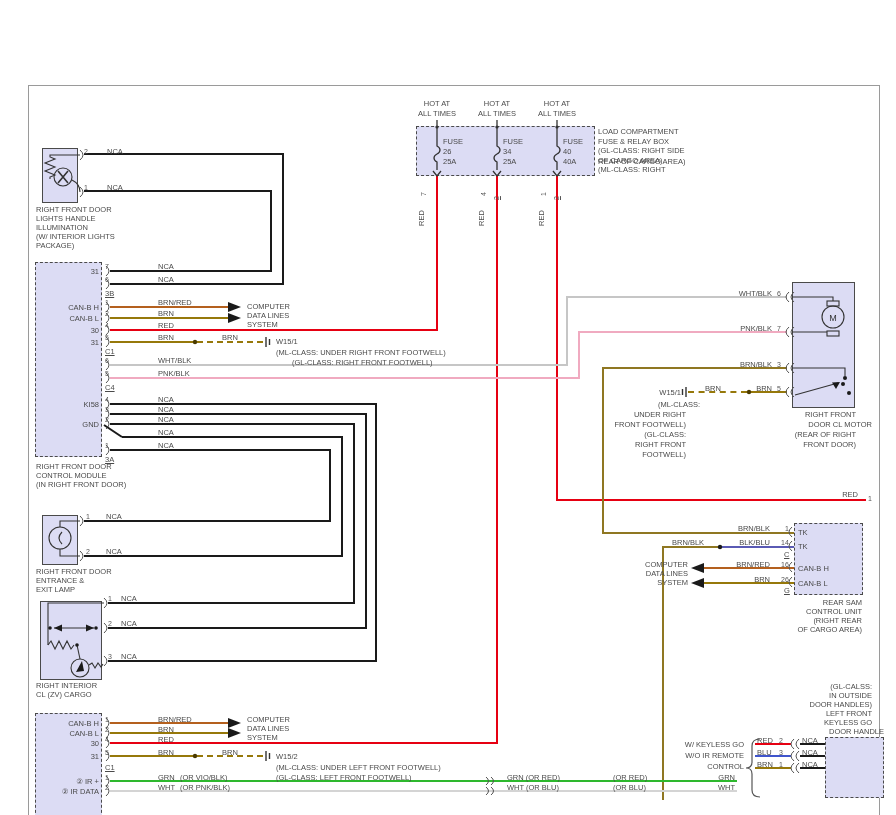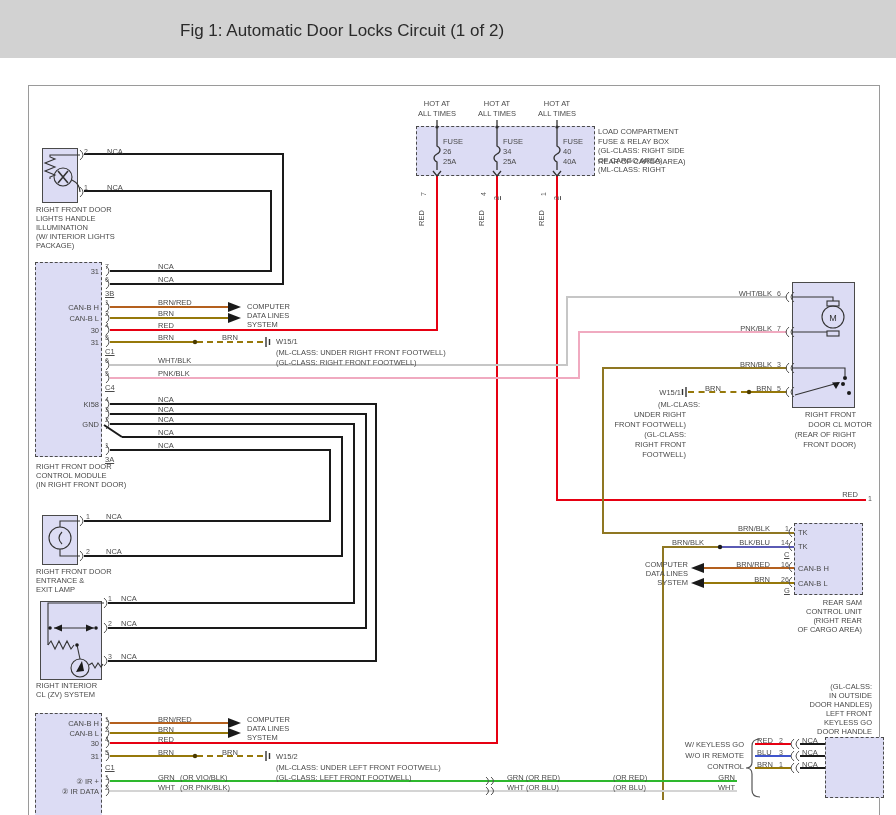--- a/index.html
+++ b/index.html
@@ -24,23 +24,20 @@
   .cbb{background:#8f7722;} .cbbl{background:#5a5ab4;} .cgrn{background:#2eb82e;}
   .cwht{background:#d4d4d4;} .cblu{background:#4055cc;}
   .dash-brn{height:0;border-top:2px dashed #96780a;background:none;}
   svg{position:absolute;left:0;top:0;pointer-events:none;}
 </style>
 </head>
 <body>
 
 <div id="root">
 
-  <div class="titlebar">
-    <span class="title">Fig 1: Automatic Door Locks Circuit (1 of 2)</span>
-  </div>
   <div class="frame"></div>
 
   <div class="dbox" style="left:416px;top:126px;width:179px;height:50px"></div>
   <div class="box" style="left:42px;top:148px;width:36px;height:55px"></div>
   <div class="dbox" style="left:35px;top:262px;width:67px;height:195px"></div>
   <div class="box" style="left:42px;top:515px;width:36px;height:50px"></div>
   <div class="box" style="left:40px;top:601px;width:62px;height:79px"></div>
   <div class="dbox" style="left:35px;top:713px;width:67px;height:105px"></div>
   <div class="box" style="left:792px;top:282px;width:63px;height:126px"></div>
   <div class="dbox" style="left:794px;top:523px;width:69px;height:72px"></div>
@@ -303,40 +300,40 @@
   <span class="L" style="left:158px;top:395px">NCA</span>
   <span class="L" style="left:158px;top:405px">NCA</span>
   <span class="L" style="left:158px;top:415px">NCA</span>
   <span class="L" style="left:158px;top:428px">NCA</span>
   <span class="L" style="left:158px;top:441px">NCA</span>
   <span class="L" style="left:247px;top:302px">COMPUTER</span>
   <span class="L" style="left:247px;top:311px">DATA LINES</span>
   <span class="L" style="left:247px;top:320px">SYSTEM</span>
   <span class="L" style="left:276px;top:337px">W15/1</span>
   <span class="L" style="left:276px;top:348px">(ML-CLASS: UNDER RIGHT FRONT FOOTWELL)</span>
-  <span class="L" style="left:276px;top:358px">(GL-CLASS: RIGHT FRONT FOOTWELL)</span>
+  <span class="L" style="left:292px;top:358px">(GL-CLASS: RIGHT FRONT FOOTWELL)</span>
   <span class="L" style="left:36px;top:462px">RIGHT FRONT DOOR</span>
   <span class="L" style="left:36px;top:471px">CONTROL MODULE</span>
   <span class="L" style="left:36px;top:480px">(IN RIGHT FRONT DOOR)</span>
 
   <span class="L pn" style="left:86px;top:512px">1</span>
   <span class="L" style="left:106px;top:512px">NCA</span>
   <span class="L pn" style="left:86px;top:547px">2</span>
   <span class="L" style="left:106px;top:547px">NCA</span>
   <span class="L" style="left:36px;top:567px">RIGHT FRONT DOOR</span>
   <span class="L" style="left:36px;top:576px">ENTRANCE &amp;</span>
   <span class="L" style="left:36px;top:585px">EXIT LAMP</span>
   <span class="L pn" style="left:108px;top:594px">1</span>
   <span class="L" style="left:121px;top:594px">NCA</span>
   <span class="L pn" style="left:108px;top:619px">2</span>
   <span class="L" style="left:121px;top:619px">NCA</span>
   <span class="L pn" style="left:108px;top:652px">3</span>
   <span class="L" style="left:121px;top:652px">NCA</span>
   <span class="L" style="left:36px;top:681px">RIGHT INTERIOR</span>
-  <span class="L" style="left:36px;top:690px">CL (ZV) SYSTEM</span>
+  <span class="L" style="left:36px;top:690px">CL (ZV) CARGO</span>
 
   <span class="R" style="right:797px;top:719px">CAN-B H</span>
   <span class="R" style="right:797px;top:729px">CAN-B L</span>
   <span class="R" style="right:797px;top:739px">30</span>
   <span class="R" style="right:797px;top:752px">31</span>
   <span class="R" style="right:797px;top:777px">② IR +</span>
   <span class="R" style="right:797px;top:787px">② IR DATA</span>
   <span class="L pn" style="left:105px;top:715px">1</span>
   <span class="L pn" style="left:105px;top:725px">2</span>
   <span class="L pn" style="left:105px;top:735px">4</span>
@@ -368,21 +365,21 @@
   <span class="R" style="right:161px;top:783px">WHT</span>
   <span class="R" style="right:152px;top:740px">W/ KEYLESS GO</span>
   <span class="R" style="right:152px;top:751px">W/O IR REMOTE</span>
   <span class="R" style="right:152px;top:762px">CONTROL</span>
 
   <span class="R" style="right:24px;top:682px">(GL-CALSS:</span>
   <span class="R" style="right:24px;top:691px">IN OUTSIDE</span>
   <span class="R" style="right:24px;top:700px">DOOR HANDLES)</span>
   <span class="R" style="right:24px;top:709px">LEFT FRONT</span>
   <span class="R" style="right:24px;top:718px">KEYLESS GO</span>
-  <span class="R" style="right:24px;top:727px">DOOR HANDLE</span>
+  <span class="R" style="right:12px;top:727px">DOOR HANDLE</span>
   <span class="L" style="left:757px;top:736px">RED</span>
   <span class="L pn" style="left:779px;top:736px">2</span>
   <span class="L" style="left:802px;top:736px">NCA</span>
   <span class="L" style="left:757px;top:748px">BLU</span>
   <span class="L pn" style="left:779px;top:748px">3</span>
   <span class="L" style="left:802px;top:748px">NCA</span>
   <span class="L" style="left:757px;top:760px">BRN</span>
   <span class="L pn" style="left:779px;top:760px">1</span>
   <span class="L" style="left:802px;top:760px">NCA</span>
 

